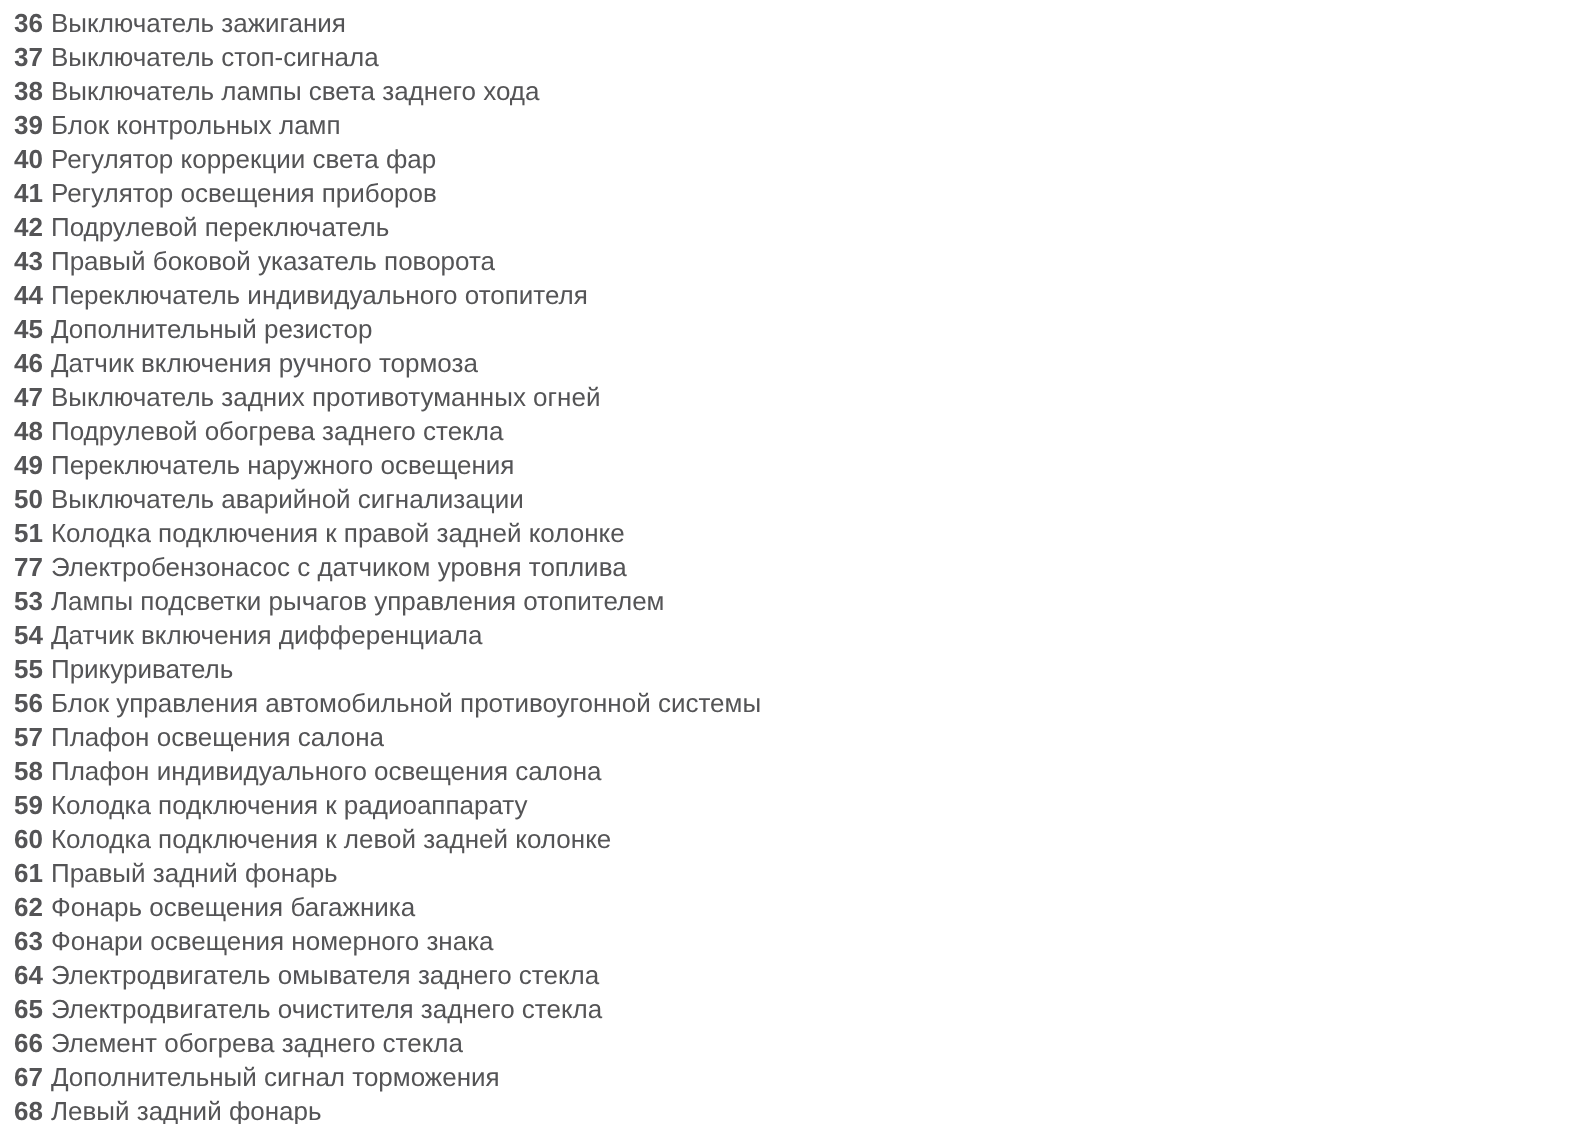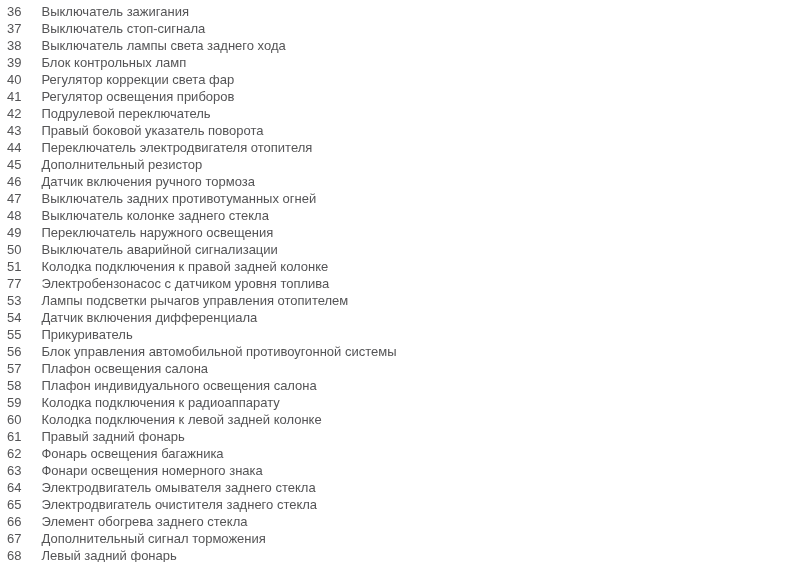--- a/index.html
+++ b/index.html
@@ -18,21 +18,22 @@
   .legend-list {
     padding: 3px 0 0 7px;
   }
   .row {
     height: 17px;
     line-height: 17px;
     white-space: nowrap;
   }
   .num {
     display: inline-block;
-    margin-right: 20px;
+    margin-right: 4px;
+    font-weight: bold;
   }
 </style>
 </head>
 <body style="color: rgb(84, 84, 86); background: rgb(255, 255, 255);">
 
 <main class="legend-list">
 
     <div class="row"><span class="num">36</span><span>Выключатель зажигания</span></div>
 
     <div class="row"><span class="num">37</span><span>Выключатель стоп-сигнала</span></div>
@@ -42,29 +43,29 @@
     <div class="row"><span class="num">39</span><span>Блок контрольных ламп</span></div>
 
     <div class="row"><span class="num">40</span><span>Регулятор коррекции света фар</span></div>
 
     <div class="row"><span class="num">41</span><span>Регулятор освещения приборов</span></div>
 
     <div class="row"><span class="num">42</span><span>Подрулевой переключатель</span></div>
 
     <div class="row"><span class="num">43</span><span>Правый боковой указатель поворота</span></div>
 
-    <div class="row"><span class="num">44</span><span>Переключатель электродвигателя отопителя</span></div>
+    <div class="row"><span class="num">44</span><span>Переключатель индивидуального отопителя</span></div>
 
     <div class="row"><span class="num">45</span><span>Дополнительный резистор</span></div>
 
     <div class="row"><span class="num">46</span><span>Датчик включения ручного тормоза</span></div>
 
     <div class="row"><span class="num">47</span><span>Выключатель задних противотуманных огней</span></div>
 
-    <div class="row"><span class="num">48</span><span>Выключатель колонке заднего стекла</span></div>
+    <div class="row"><span class="num">48</span><span>Подрулевой обогрева заднего стекла</span></div>
 
     <div class="row"><span class="num">49</span><span>Переключатель наружного освещения</span></div>
 
     <div class="row"><span class="num">50</span><span>Выключатель аварийной сигнализации</span></div>
 
     <div class="row"><span class="num">51</span><span>Колодка подключения к правой задней колонке</span></div>
 
     <div class="row"><span class="num">77</span><span>Электробензонасос с датчиком уровня топлива</span></div>
 
     <div class="row"><span class="num">53</span><span>Лампы подсветки рычагов управления отопителем</span></div>

